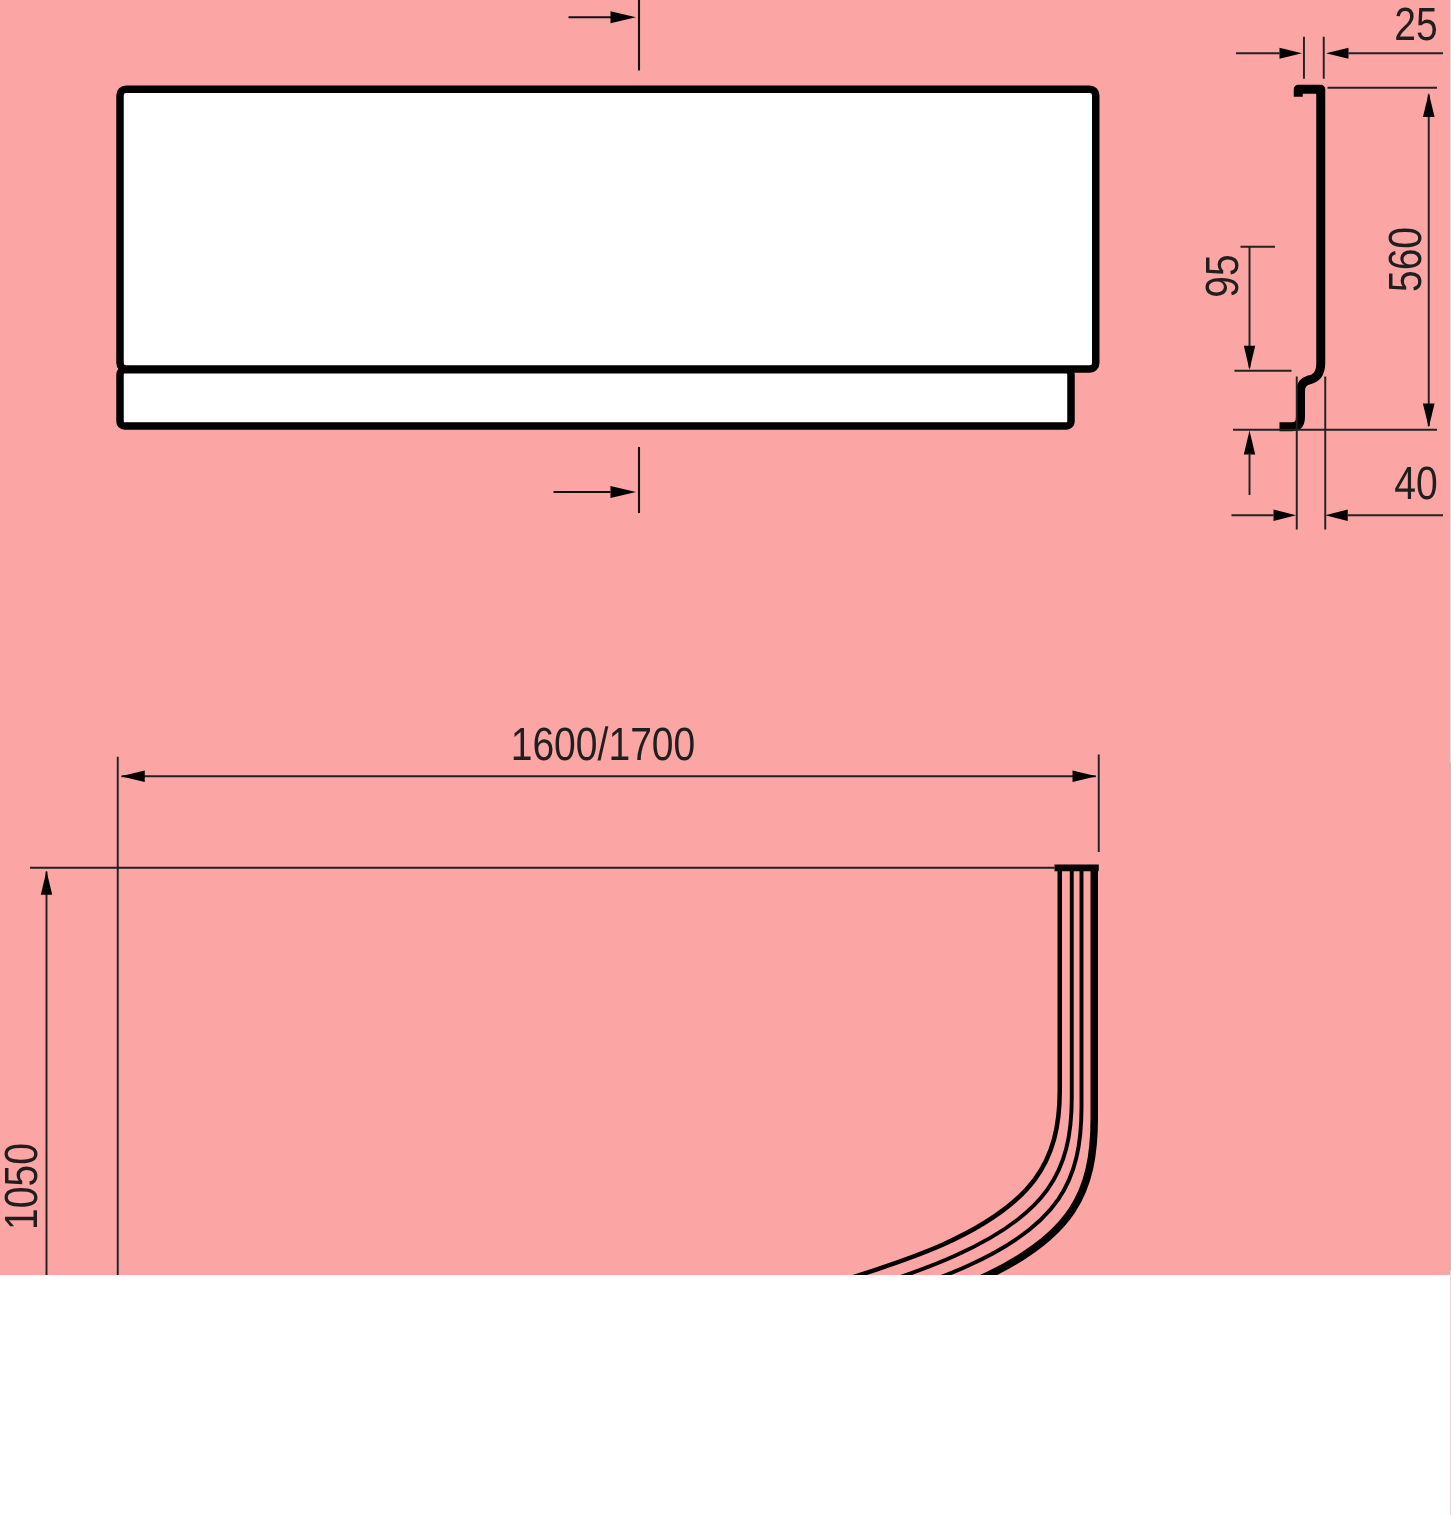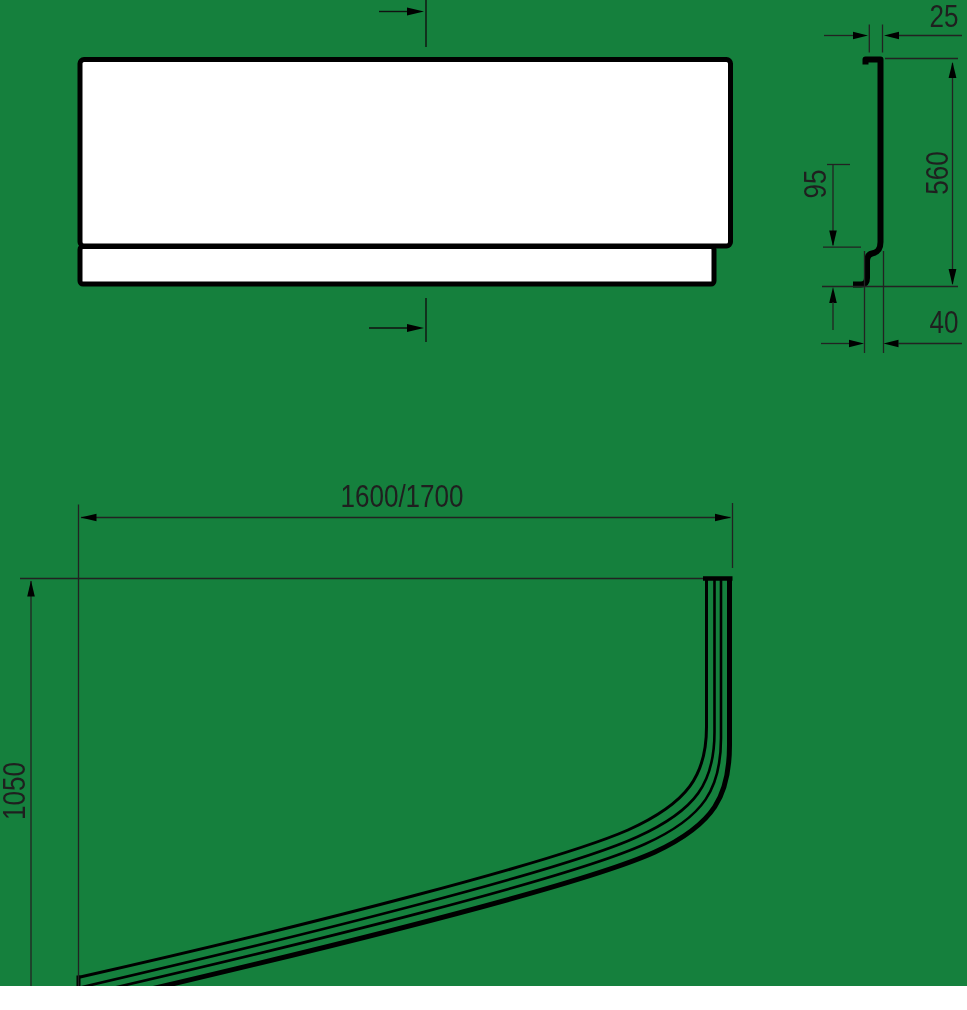--- a/index.html
+++ b/index.html
@@ -3,22 +3,22 @@
 <meta charset="utf-8">
 <style>
   html, body {
     margin: 0;
     padding: 0;
     background: #ffffff;
   }
   #canvas {
     position: relative;
     width: 967px;
-    height: 986px;
-    background: #15803d;
+    height: 850px;
+    background: #fca5a5;
     overflow: hidden;
     font-family: "Liberation Sans", "DejaVu Sans", sans-serif;
   }
   #linework {
     position: absolute;
     left: 0;
     top: 0;
   }
   .dim-label {
     position: absolute;

